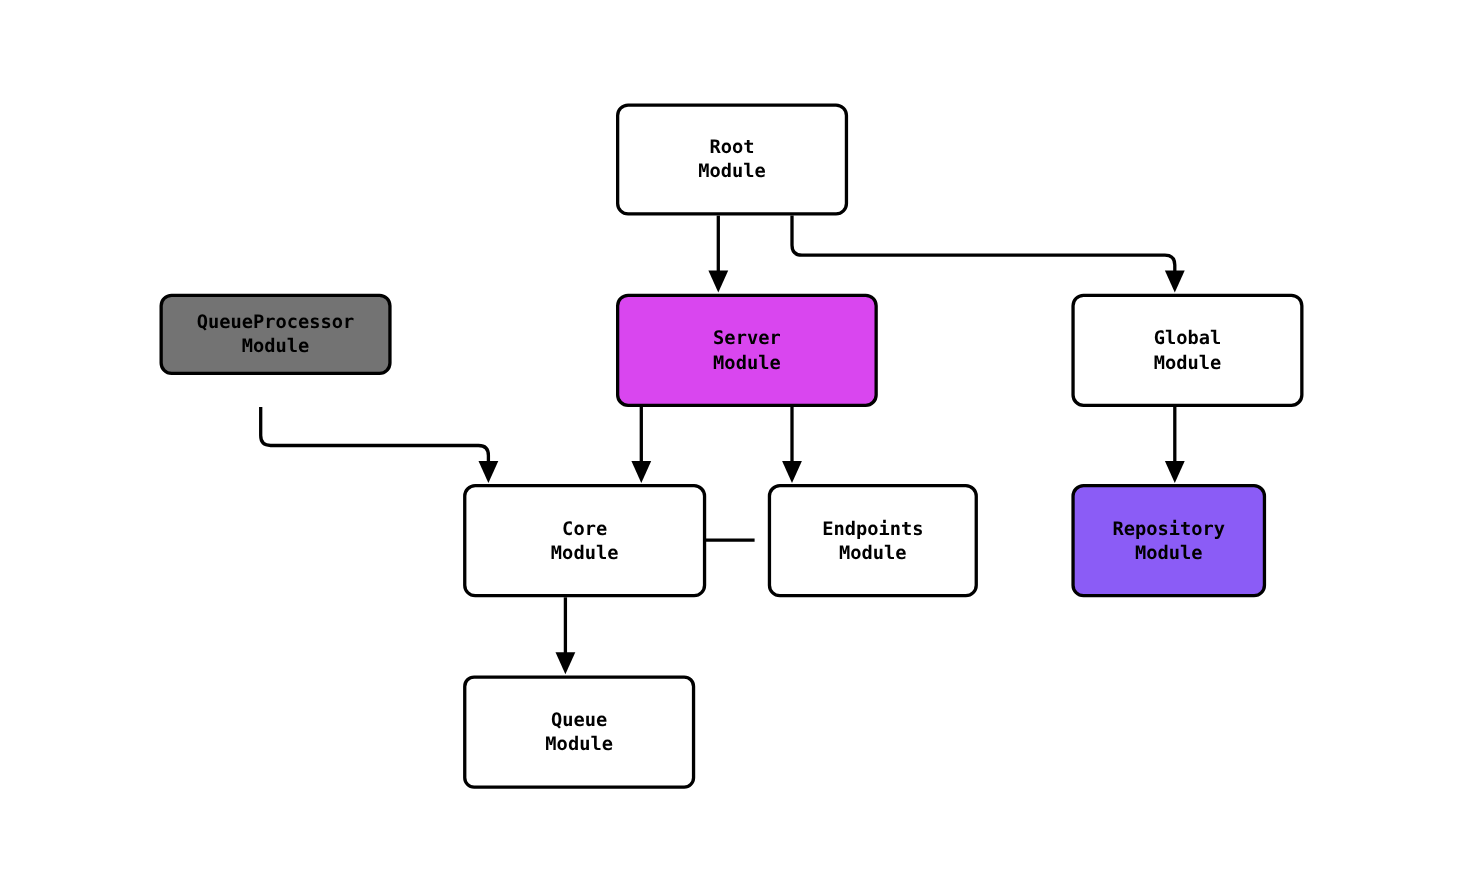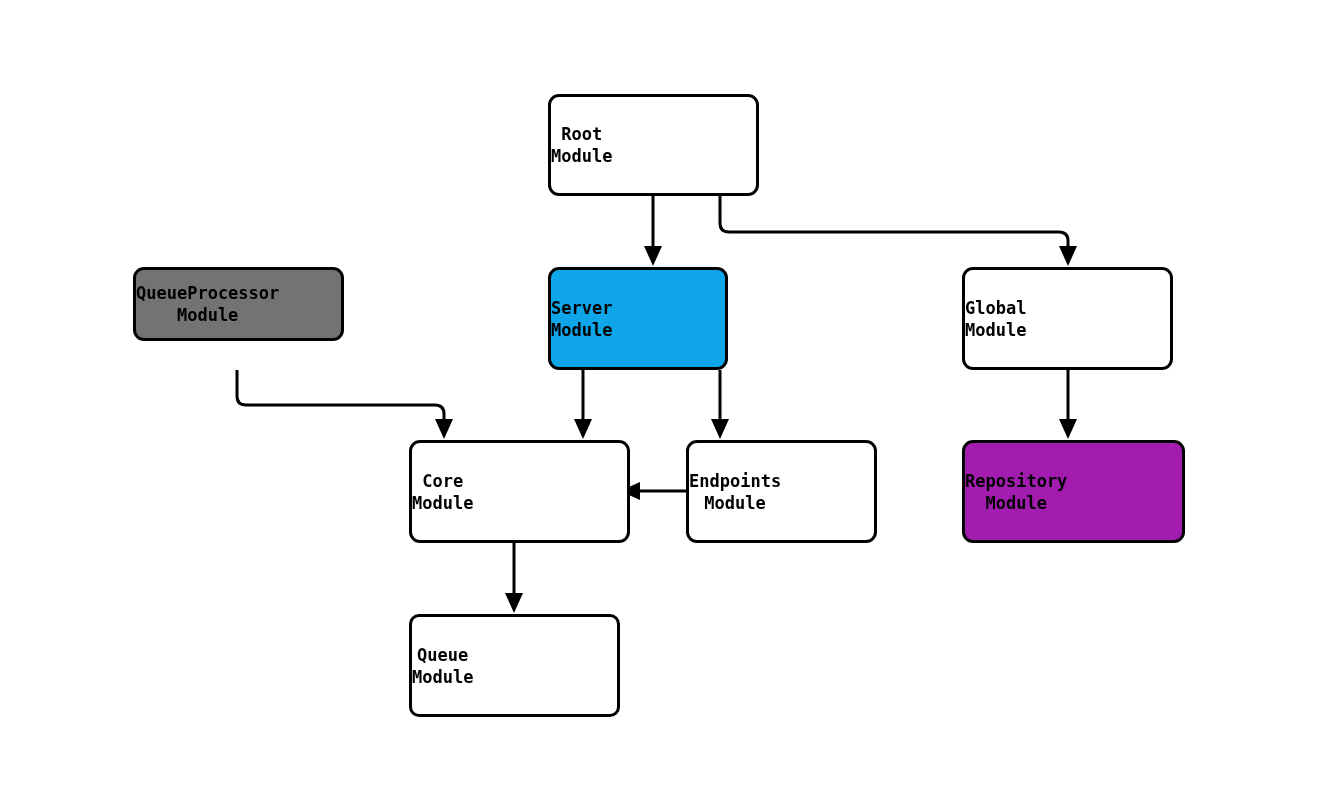--- a/index.html
+++ b/index.html
@@ -28,22 +28,23 @@
     height: 809px;
   }
   .node {
     position: absolute;
     box-sizing: border-box;
     background: #ffffff;
     border: 3px solid #000000;
     border-radius: 11px;
     display: flex;
     align-items: center;
-    justify-content: flex-start;
+    justify-content: center;
     z-index: 2;
+    margin-left: 12px;
   }
   .node-label {
     font-family: "DejaVu Sans Mono", "Liberation Mono", monospace;
     font-size: 17px;
     font-weight: bold;
     line-height: 22px;
     color: #000000;
     text-align: center;
     white-space: pre-line;
     letter-spacing: 0px;
@@ -92,41 +93,41 @@
   <div class="node" title="Root Module" style="left: 548px; top: 94px; width: 211px; height: 102px; background: rgb(255, 255, 255); border-color: rgb(0, 0, 0);">
     <span class="node-label">Root
 Module</span>
   </div>
 
   <div class="node" title="QueueProcessor Module" style="left: 133px; top: 267px; width: 211px; height: 74px; background: #737373; border-color: rgb(0, 0, 0);">
     <span class="node-label">QueueProcessor
 Module</span>
   </div>
 
-  <div class="node" title="Server Module" style="left: 548px; top: 267px; width: 180px; height: 103px; background: #0ea5e9; border-color: rgb(0, 0, 0);">
+  <div class="node" title="Server Module" style="left: 548px; top: 267px; width: 238px; height: 103px; background: #d946ef; border-color: rgb(0, 0, 0);">
     <span class="node-label">Server
 Module</span>
   </div>
 
   <div class="node" title="Global Module" style="left: 962px; top: 267px; width: 211px; height: 103px; background: rgb(255, 255, 255); border-color: rgb(0, 0, 0);">
     <span class="node-label">Global
 Module</span>
   </div>
 
   <div class="node" title="Core Module" style="left: 409px; top: 440px; width: 221px; height: 103px; background: rgb(255, 255, 255); border-color: rgb(0, 0, 0);">
     <span class="node-label">Core
 Module</span>
   </div>
 
   <div class="node" title="Endpoints Module" style="left: 686px; top: 440px; width: 191px; height: 103px; background: rgb(255, 255, 255); border-color: rgb(0, 0, 0);">
     <span class="node-label">Endpoints
 Module</span>
   </div>
 
-  <div class="node" title="Repository Module" style="left: 962px; top: 440px; width: 223px; height: 103px; background: #a21caf; border-color: rgb(0, 0, 0);">
+  <div class="node" title="Repository Module" style="left: 962px; top: 440px; width: 177px; height: 103px; background: #8b5cf6; border-color: rgb(0, 0, 0);">
     <span class="node-label">Repository
 Module</span>
   </div>
 
   <div class="node" title="Queue Module" style="left: 409px; top: 614px; width: 211px; height: 103px; background: rgb(255, 255, 255); border-color: rgb(0, 0, 0); border-radius: 10px;">
     <span class="node-label">Queue
 Module</span>
   </div>
 
 </div>

